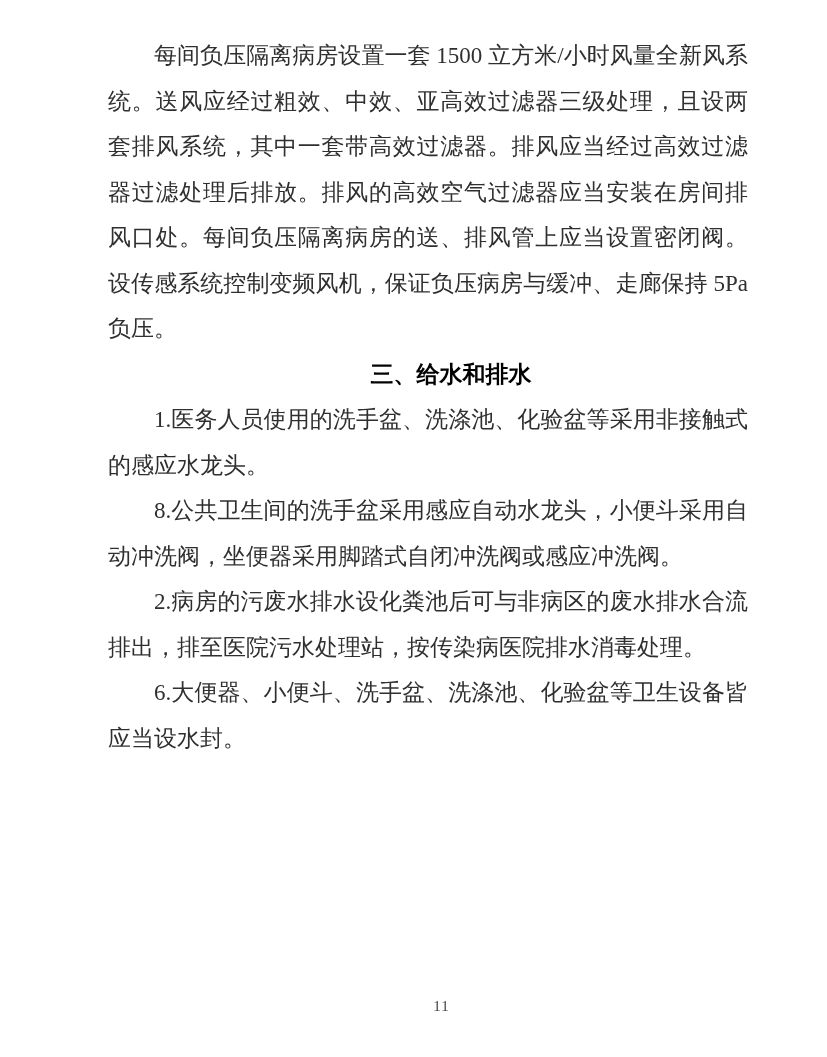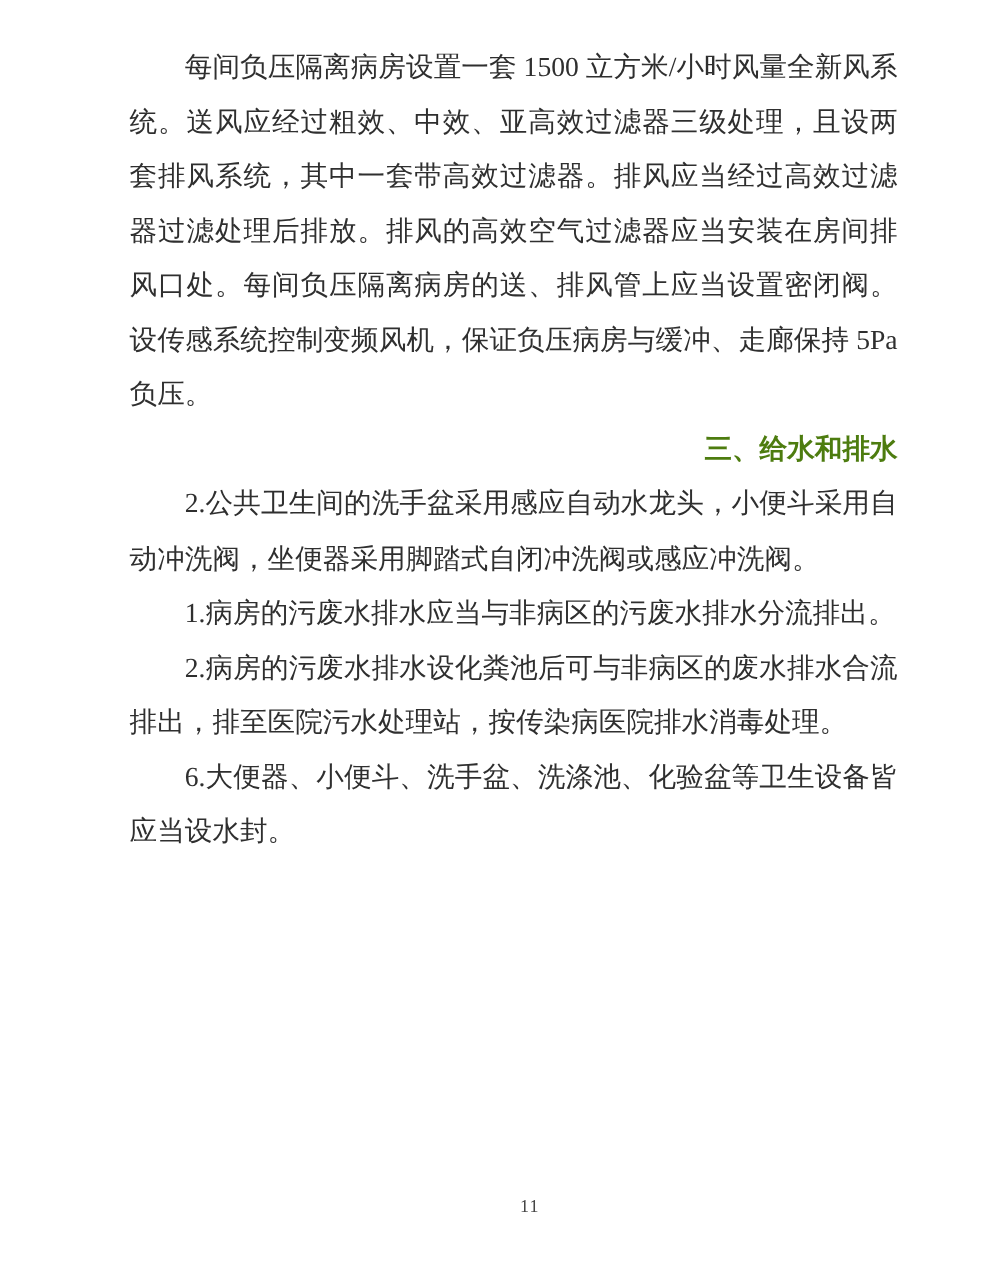--- a/index.html
+++ b/index.html
@@ -31,22 +31,22 @@
   }
 
   .para {
     text-indent: 2em;
   }
 
   .h1, .h2 {
     text-indent: 2em;
     font-family: "Liberation Sans", "DejaVu Sans", sans-serif;
     font-weight: bold;
-    color: #4d7c0f;
-    text-align: right;
+    color: #000000;
+    text-align: center;
   }
 
   .page-number {
     position: absolute;
     bottom: 42px;
     left: 0;
     width: 100%;
     text-align: center;
     font-size: 15px;
     letter-spacing: 1px;
@@ -55,19 +55,19 @@
     margin-left: 28px;
   }
 </style>
 </head>
 <body>
 
 <div class="page">
   <div class="content">
     <p class="para">每间负压隔离病房设置一套 1500 立方米/小时风量全新风系统。送风应经过粗效、中效、亚高效过滤器三级处理，且设两套排风系统，其中一套带高效过滤器。排风应当经过高效过滤器过滤处理后排放。排风的高效空气过滤器应当安装在房间排风口处。每间负压隔离病房的送、排风管上应当设置密闭阀。设传感系统控制变频风机，保证负压病房与缓冲、走廊保持 5Pa 负压。</p>
     <p class="h1">三、给水和排水</p>
-    <p class="para">2.公共卫生间的洗手盆采用感应自动水龙头，小便斗采用自动冲洗阀，坐便器采用脚踏式自闭冲洗阀或感应冲洗阀。</p>
-    <p class="para">1.病房的污废水排水应当与非病区的污废水排水分流排出。</p>
+    <p class="para">1.医务人员使用的洗手盆、洗涤池、化验盆等采用非接触式的感应水龙头。</p>
+    <p class="para">8.公共卫生间的洗手盆采用感应自动水龙头，小便斗采用自动冲洗阀，坐便器采用脚踏式自闭冲洗阀或感应冲洗阀。</p>
     <p class="para">2.病房的污废水排水设化粪池后可与非病区的废水排水合流排出，排至医院污水处理站，按传染病医院排水消毒处理。</p>
     <p class="para">6.大便器、小便斗、洗手盆、洗涤池、化验盆等卫生设备皆应当设水封。</p>
   </div>
   <div class="page-number">11</div>
 </div>
 
 </body></html>

